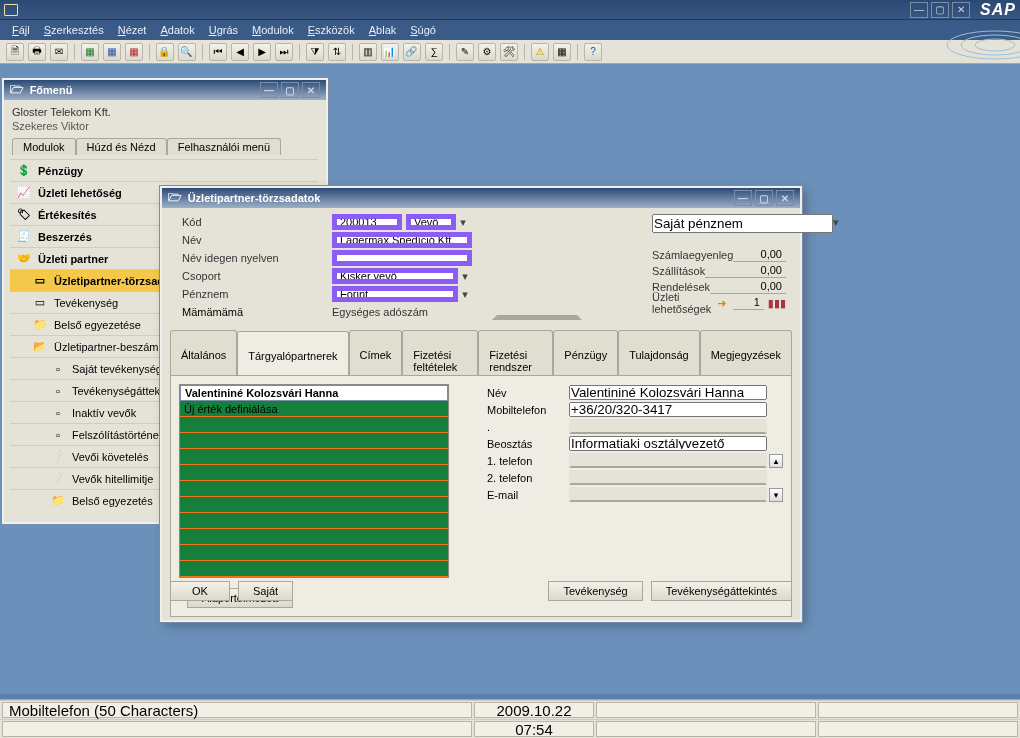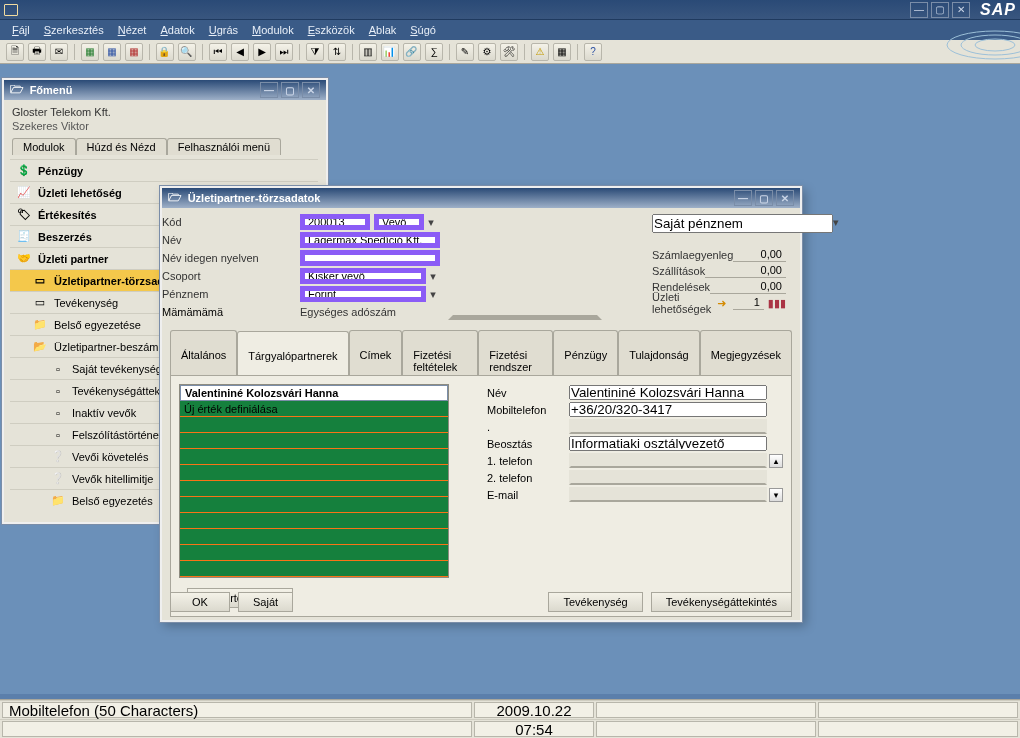--- a/index.html
+++ b/index.html
@@ -138,22 +138,22 @@
     left: 160px; top: 122px; width: 642px; height: 436px;
     position: absolute;
     background: #e5e3d8;
     border: 2px solid ButtonFace;
     box-shadow: 0 0 0 1px #7a8da8, 4px 4px 10px rgba(0,0,0,.25);
   }
 
   .form-grid {
     display: grid;
     grid-template-columns: 130px 140px 1fr;
-    gap: 2px 8px;
-    padding: 6px 0 2px;
+    gap: 2px 20px;
+    padding: 6px 20px 2px;
     align-items: center;
   }
   .form-grid .lbl { color: #333; }
   .form-grid input.fld, .field-box {
     height: 16px; border: 5px solid #8b5cf6;
     background: #fff; padding: 0 3px;
     font-size: 11px;
     width: 100%;
   }
   .dd-wrap { display: flex; }
@@ -243,21 +243,21 @@
 
   .btn {
     height: 20px; padding: 4px 14px;
     border: 1px solid #a9a79c;
     background: linear-gradient(#f4f2e8,#dbd9ce);
     font-size: 11px;
     display: inline-flex; align-items: center; margin-top: 48px;
   }
   .default-btn-row { margin: 8px 0 0 8px; }
   .bottom-btns {
-    position: absolute; left: 8px; right: 8px; bottom: 8px;
+    position: absolute; left: 8px; right: 8px; bottom: 19px;
     display: flex; gap: 8px; align-items: flex-end;
   }
   .bottom-btns .bspacer { flex: 1; }
 
   
   .status-bar {
     position: absolute; left: 0; right: 0; bottom: 0;
     background: #e5e3d8;
     border-top: 1px solid #a9a79c;
   }

